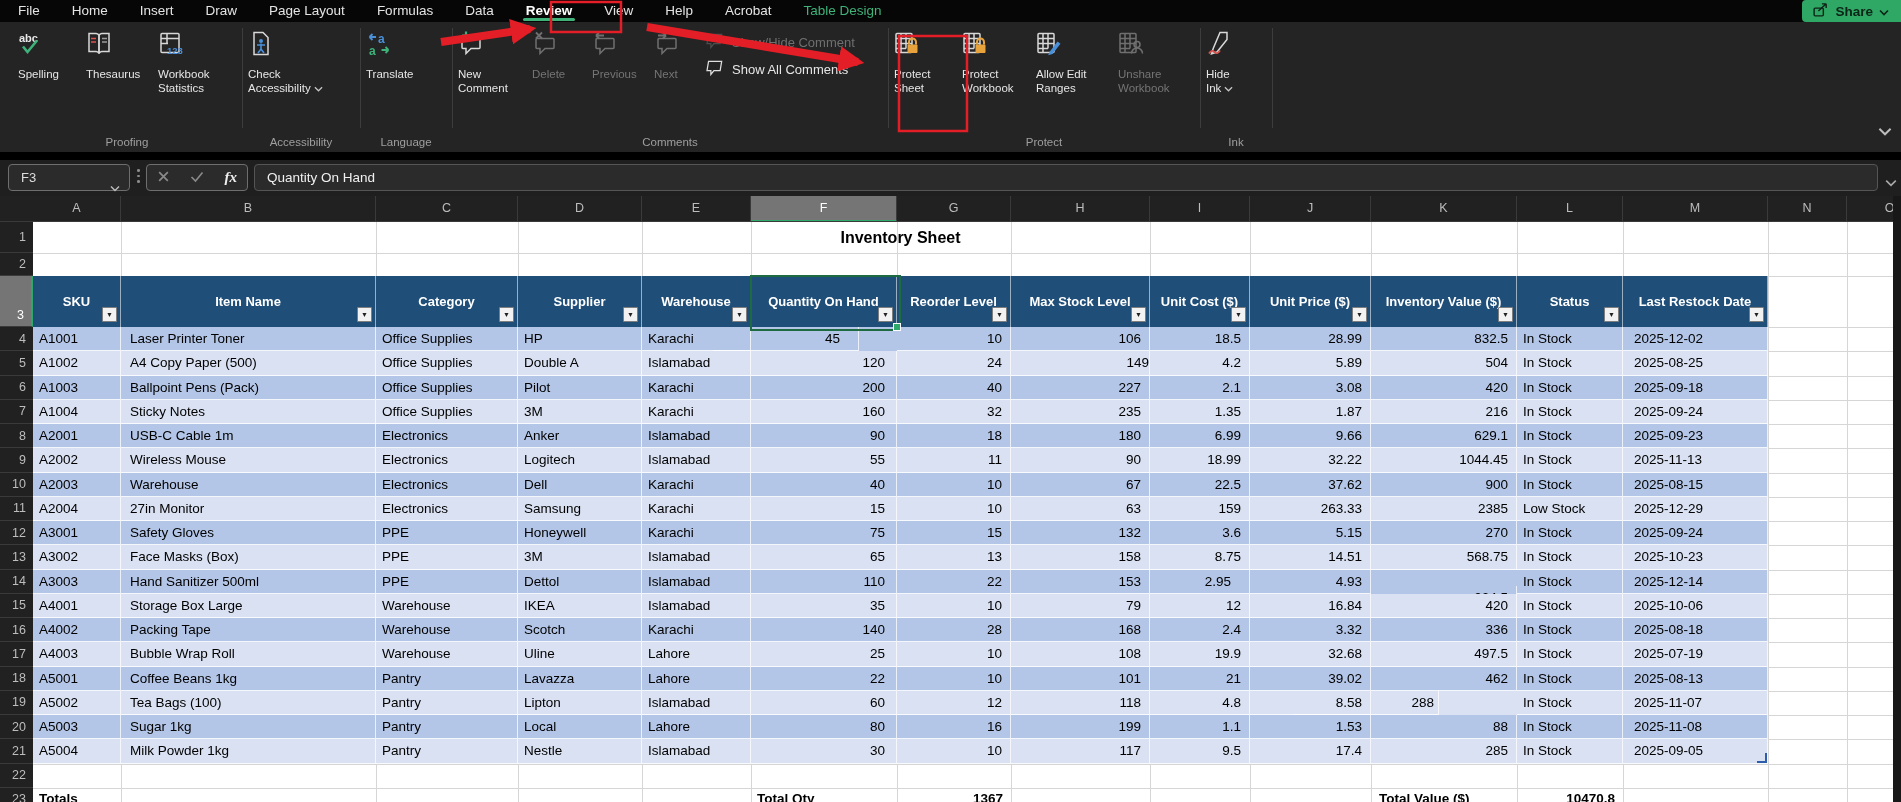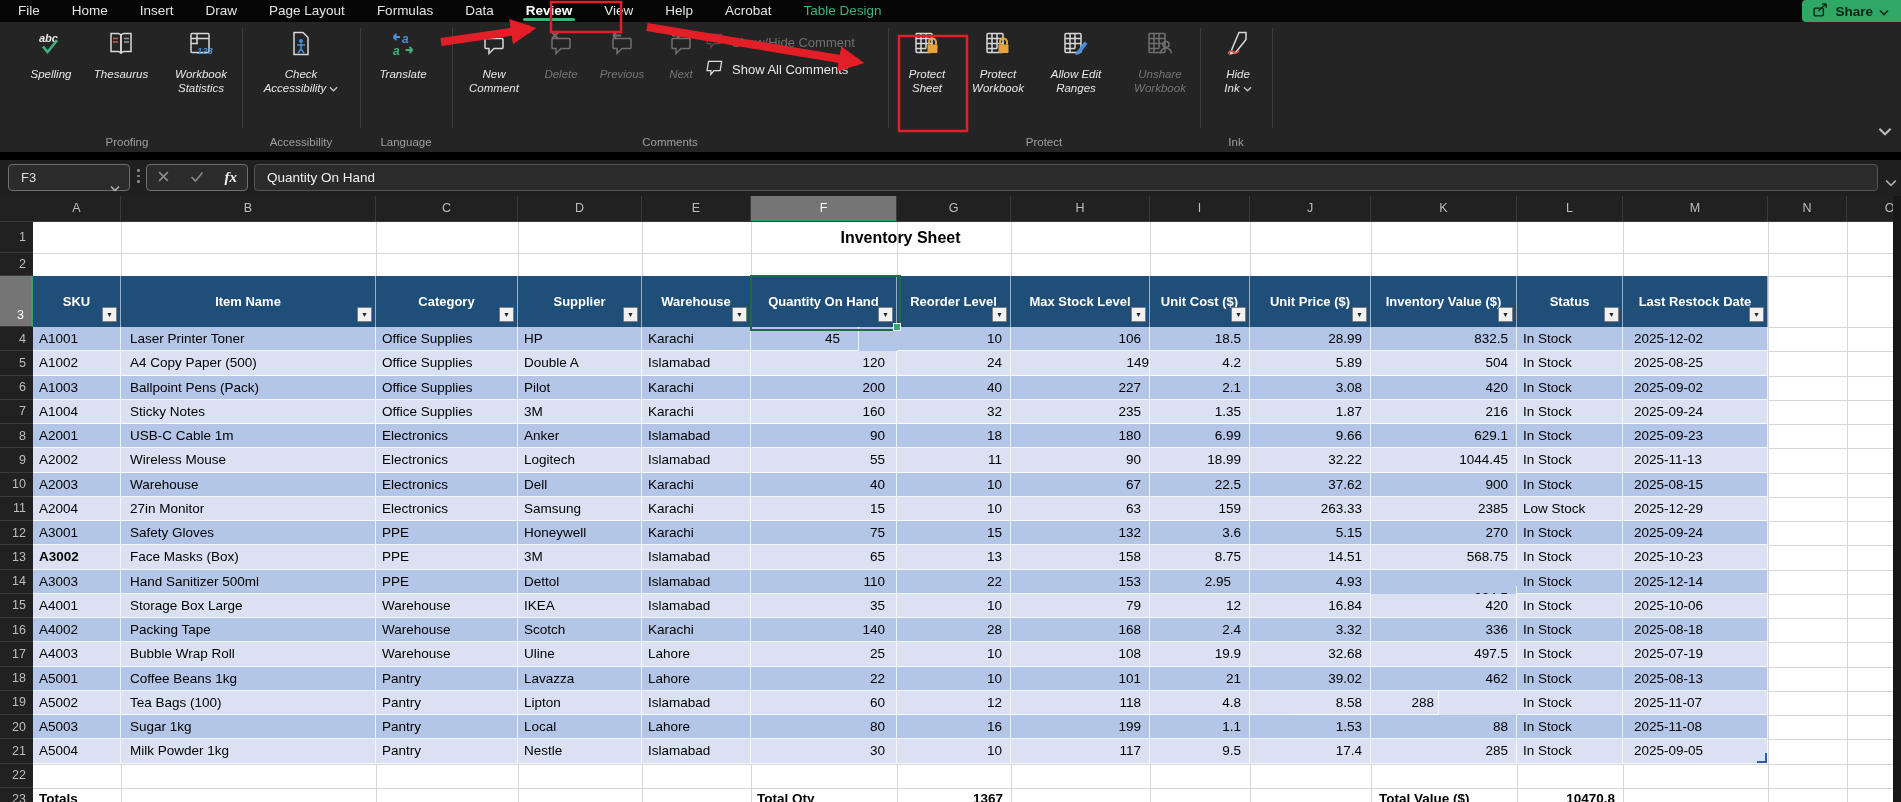--- a/index.html
+++ b/index.html
@@ -11,21 +11,21 @@
   .menu-item{position:relative;color:#e4e4e4;font-size:13.5px;padding:0 16px;height:22px;line-height:21px;white-space:nowrap;cursor:default;}
   .menu-item.active{color:#fff;font-weight:bold;}
   .menu-item.active .tab-underline{position:absolute;left:13px;right:13px;bottom:1px;height:3px;border-radius:2px;background:var(--c-accent-green,#3FB27A);}
   .menu-item.accent{color:var(--c-accent-green,#3FB27A);}
   
   #share-button{position:absolute;right:0;top:0;height:22px;background:var(--c-share-green,#2EA864);display:flex;align-items:center;gap:6px;padding:0 12px 0 10px;border-radius:4px 0 0 4px;color:#0d2417;font-size:13.5px;font-weight:bold;}
   
   #ribbon{position:absolute;left:0;top:22px;width:1901px;height:130px;background:#242424;}
   .rgroup-label{position:absolute;top:114px;height:16px;text-align:center;color:#9f9f9f;font-size:11.5px;}
   .rsep{position:absolute;top:6px;height:100px;width:1px;background:#3d3d3d;}
-  .rbtn{position:absolute;top:2px;height:106px;text-align:center;color:#e6e6e6;font-size:11.5px;cursor:default;font-style:italic;}
+  .rbtn{position:absolute;top:2px;height:106px;color:#e6e6e6;font-size:11.5px;cursor:default;}
   .rbtn .icon{display:block;height:34px;padding-top:6px;}
   .rbtn .icon svg{display:inline-block;}
   .rbtn .rlabel{white-space:pre-line;line-height:13.5px;margin-top:4px;}
   .rbtn.disabled{color:#757575;}
   .rbtn.disabled svg{opacity:.42;}
   .rsmall{position:absolute;display:flex;align-items:center;gap:7px;color:#e6e6e6;font-size:13px;height:24px;white-space:nowrap;}
   .rsmall.disabled{color:#6f6f6f;}
   .rsmall.disabled svg{opacity:.4;}
   .chev{display:inline-block;margin-left:3px;}
   #ribbon-collapse{position:absolute;left:1878px;top:100px;color:#bdbdbd;}
@@ -466,21 +466,21 @@
           <div class="td al" style="left: 343px; width: 142px; padding-left: 6px;">Office Supplies</div>
           <div class="td al" style="left: 485px; width: 124px; padding-left: 6px;">Pilot</div>
           <div class="td al" style="left: 609px; width: 109px; padding-left: 6px;">Karachi</div>
           <div class="td ar" style="left: 718px; width: 146px; padding-right: 11px;">200</div>
           <div class="td ar" style="left: 864px; width: 114px; padding-right: 8px;">40</div>
           <div class="td ar" style="left: 978px; width: 139px; padding-right: 8px;">227</div>
           <div class="td ar" style="left: 1117px; width: 100px; padding-right: 8px;">2.1</div>
           <div class="td ar" style="left: 1217px; width: 121px; padding-right: 8px;">3.08</div>
           <div class="td ar" style="left: 1338px; width: 146px; padding-right: 8px;">420</div>
           <div class="td al" style="left: 1484px; width: 106px; padding-left: 6px;">In Stock</div>
-          <div class="td al" style="left: 1590px; width: 145px; padding-left: 11px;">2025-09-02</div>
+          <div class="td al" style="left: 1590px; width: 145px; padding-left: 11px;">2025-09-18</div>
         </div>
         <div class="trow" style="top: 123.75px; height: 24.25px; background: var(--c-band-light);">
           <div class="td al" style="left: 0px; width: 88px; padding-left: 6px;">A1004</div>
           <div class="td al" style="left: 88px; width: 255px; padding-left: 9px;">Sticky Notes</div>
           <div class="td al" style="left: 343px; width: 142px; padding-left: 6px;">Office Supplies</div>
           <div class="td al" style="left: 485px; width: 124px; padding-left: 6px;">3M</div>
           <div class="td al" style="left: 609px; width: 109px; padding-left: 6px;">Karachi</div>
           <div class="td ar" style="left: 718px; width: 146px; padding-right: 11px;">160</div>
           <div class="td ar" style="left: 864px; width: 114px; padding-right: 8px;">32</div>
           <div class="td ar" style="left: 978px; width: 139px; padding-right: 8px;">235</div>
@@ -559,21 +559,21 @@
           <div class="td ar" style="left: 718px; width: 146px; padding-right: 11px;">75</div>
           <div class="td ar" style="left: 864px; width: 114px; padding-right: 8px;">15</div>
           <div class="td ar" style="left: 978px; width: 139px; padding-right: 8px;">132</div>
           <div class="td ar" style="left: 1117px; width: 100px; padding-right: 8px;">3.6</div>
           <div class="td ar" style="left: 1217px; width: 121px; padding-right: 8px;">5.15</div>
           <div class="td ar" style="left: 1338px; width: 146px; padding-right: 8px;">270</div>
           <div class="td al" style="left: 1484px; width: 106px; padding-left: 6px;">In Stock</div>
           <div class="td al" style="left: 1590px; width: 145px; padding-left: 11px;">2025-09-24</div>
         </div>
         <div class="trow" style="top: 269.25px; height: 24.25px; background: var(--c-band-light);">
-          <div class="td al" style="left: 0px; width: 88px; padding-left: 6px; font-weight: bold;">A3002</div>
+          <div class="td al" style="left: 0px; width: 88px; padding-left: 6px;">A3002</div>
           <div class="td al" style="left: 88px; width: 255px; padding-left: 9px;">Face Masks (Box)</div>
           <div class="td al" style="left: 343px; width: 142px; padding-left: 6px;">PPE</div>
           <div class="td al" style="left: 485px; width: 124px; padding-left: 6px;">3M</div>
           <div class="td al" style="left: 609px; width: 109px; padding-left: 6px;">Islamabad</div>
           <div class="td ar" style="left: 718px; width: 146px; padding-right: 11px;">65</div>
           <div class="td ar" style="left: 864px; width: 114px; padding-right: 8px;">13</div>
           <div class="td ar" style="left: 978px; width: 139px; padding-right: 8px;">158</div>
           <div class="td ar" style="left: 1117px; width: 100px; padding-right: 8px;">8.75</div>
           <div class="td ar" style="left: 1217px; width: 121px; padding-right: 8px;">14.51</div>
           <div class="td ar" style="left: 1338px; width: 146px; padding-right: 8px;">568.75</div>

